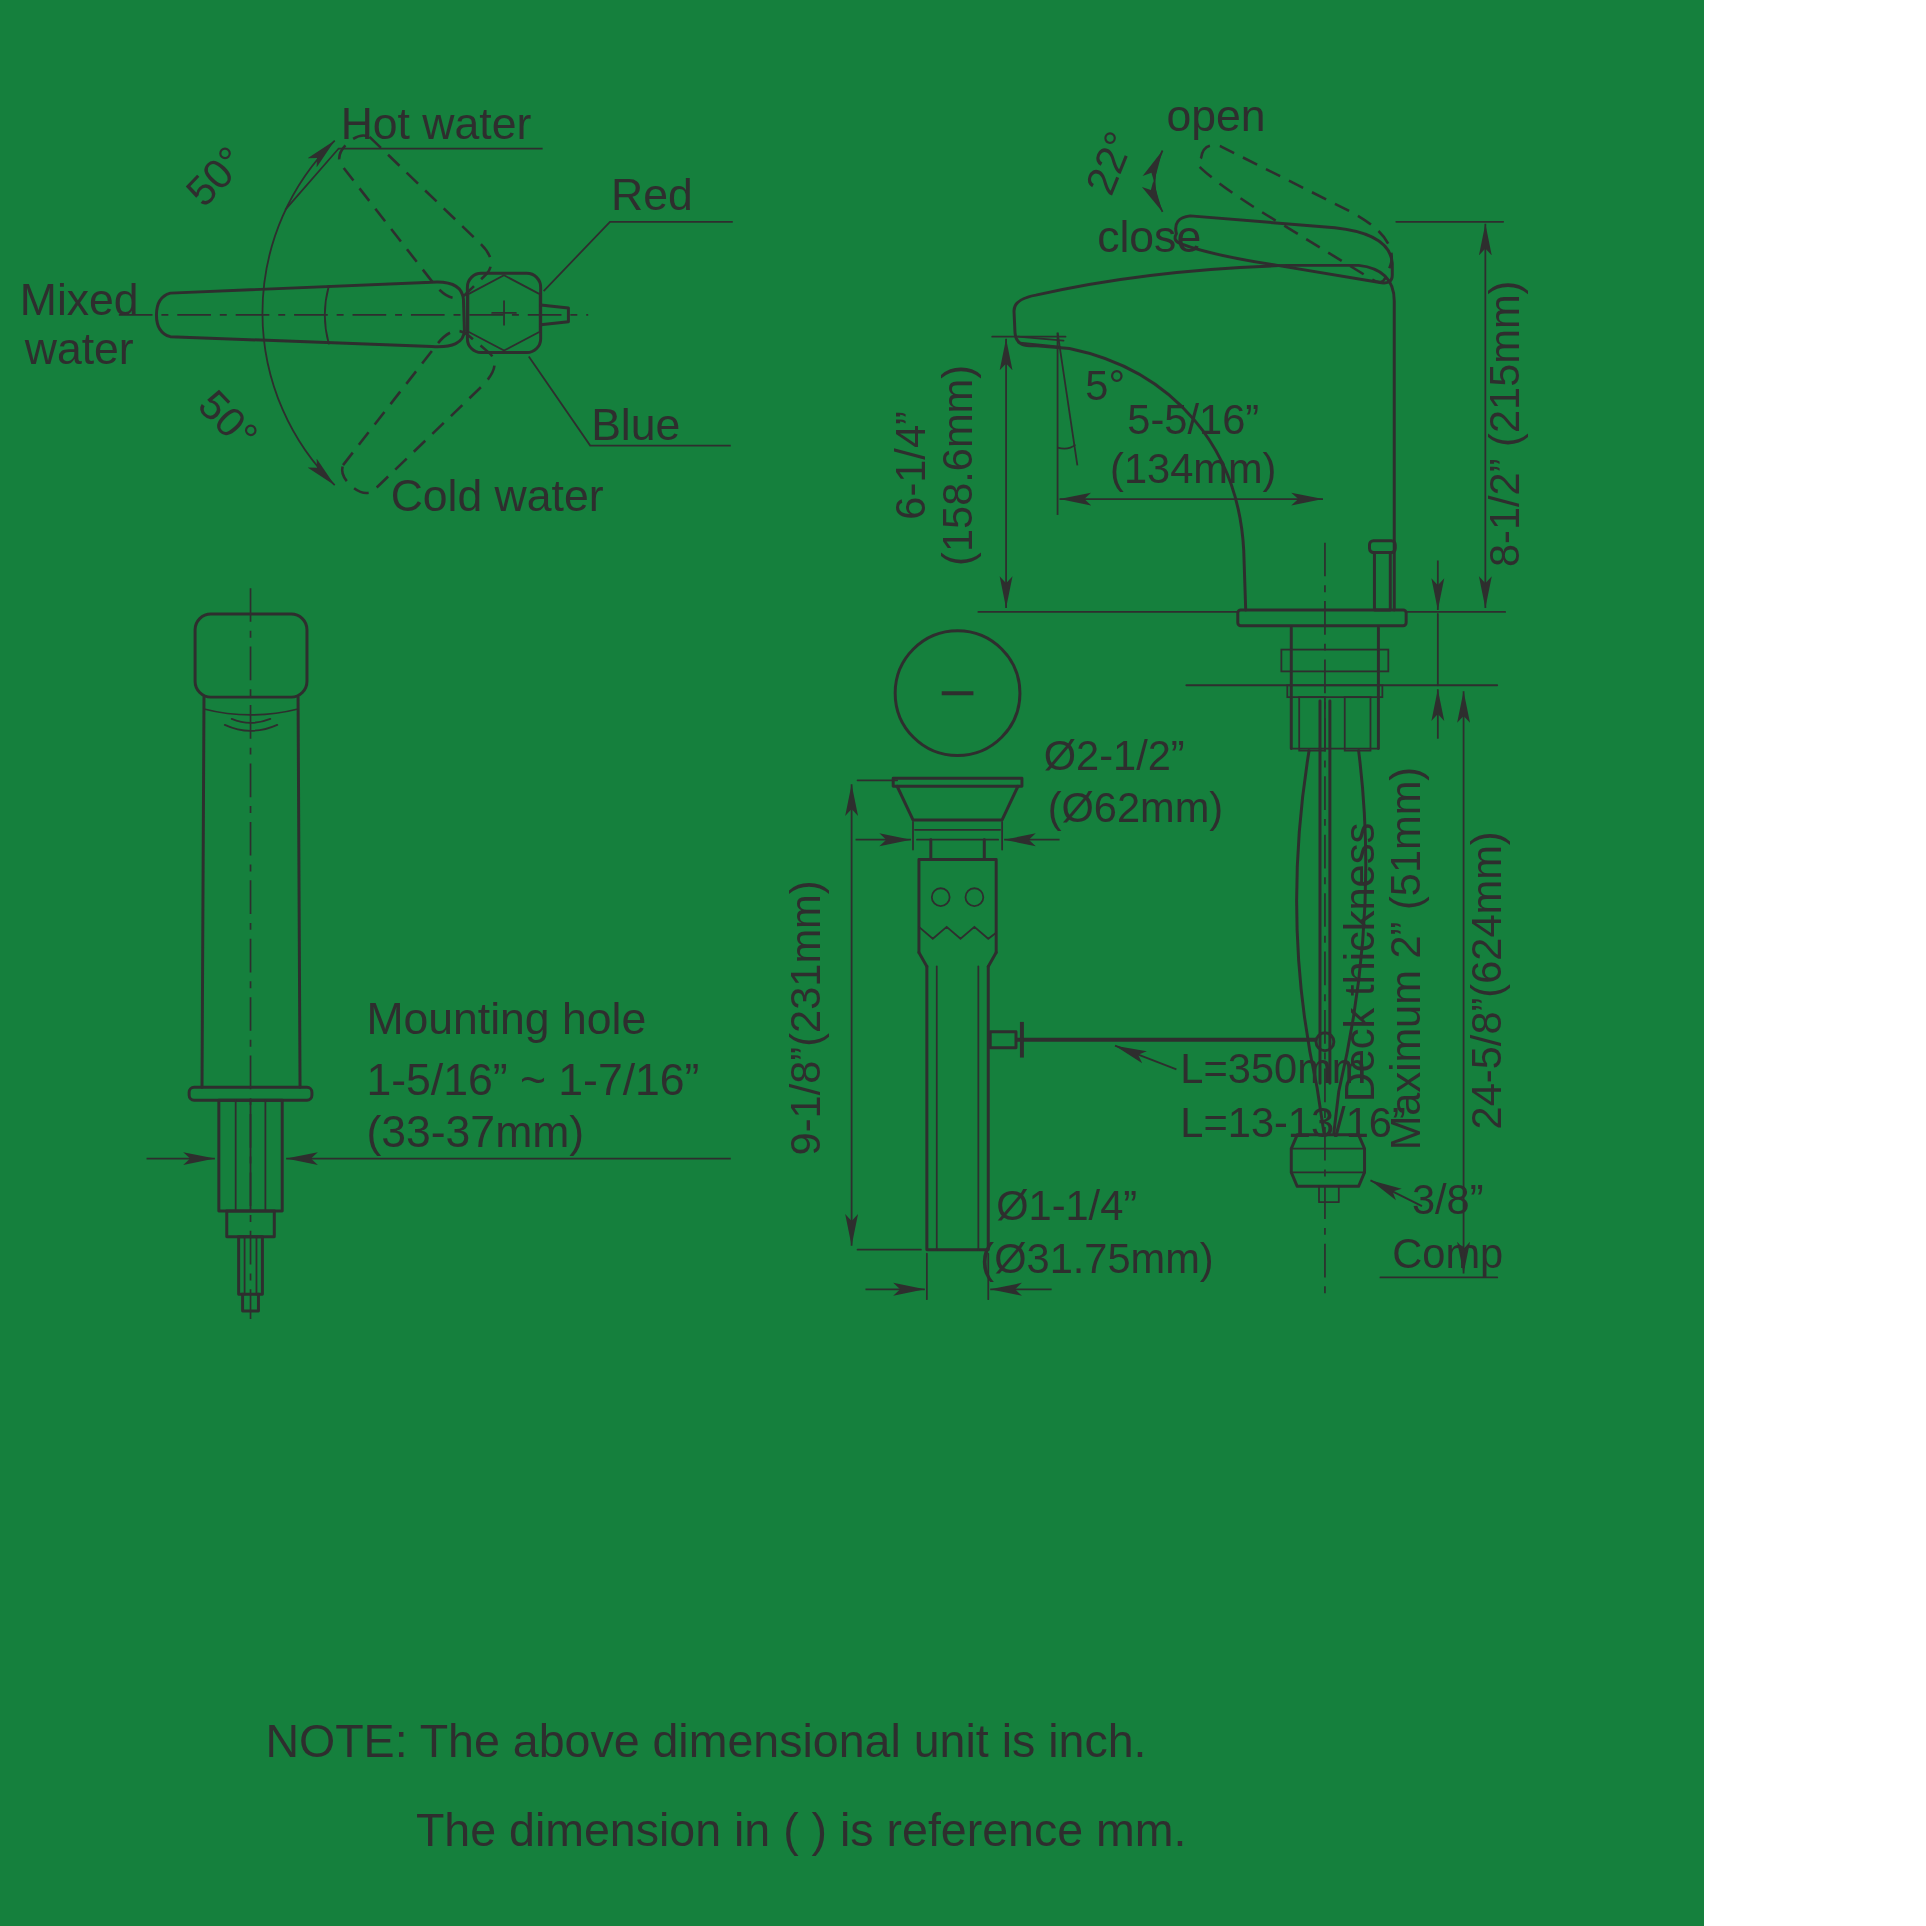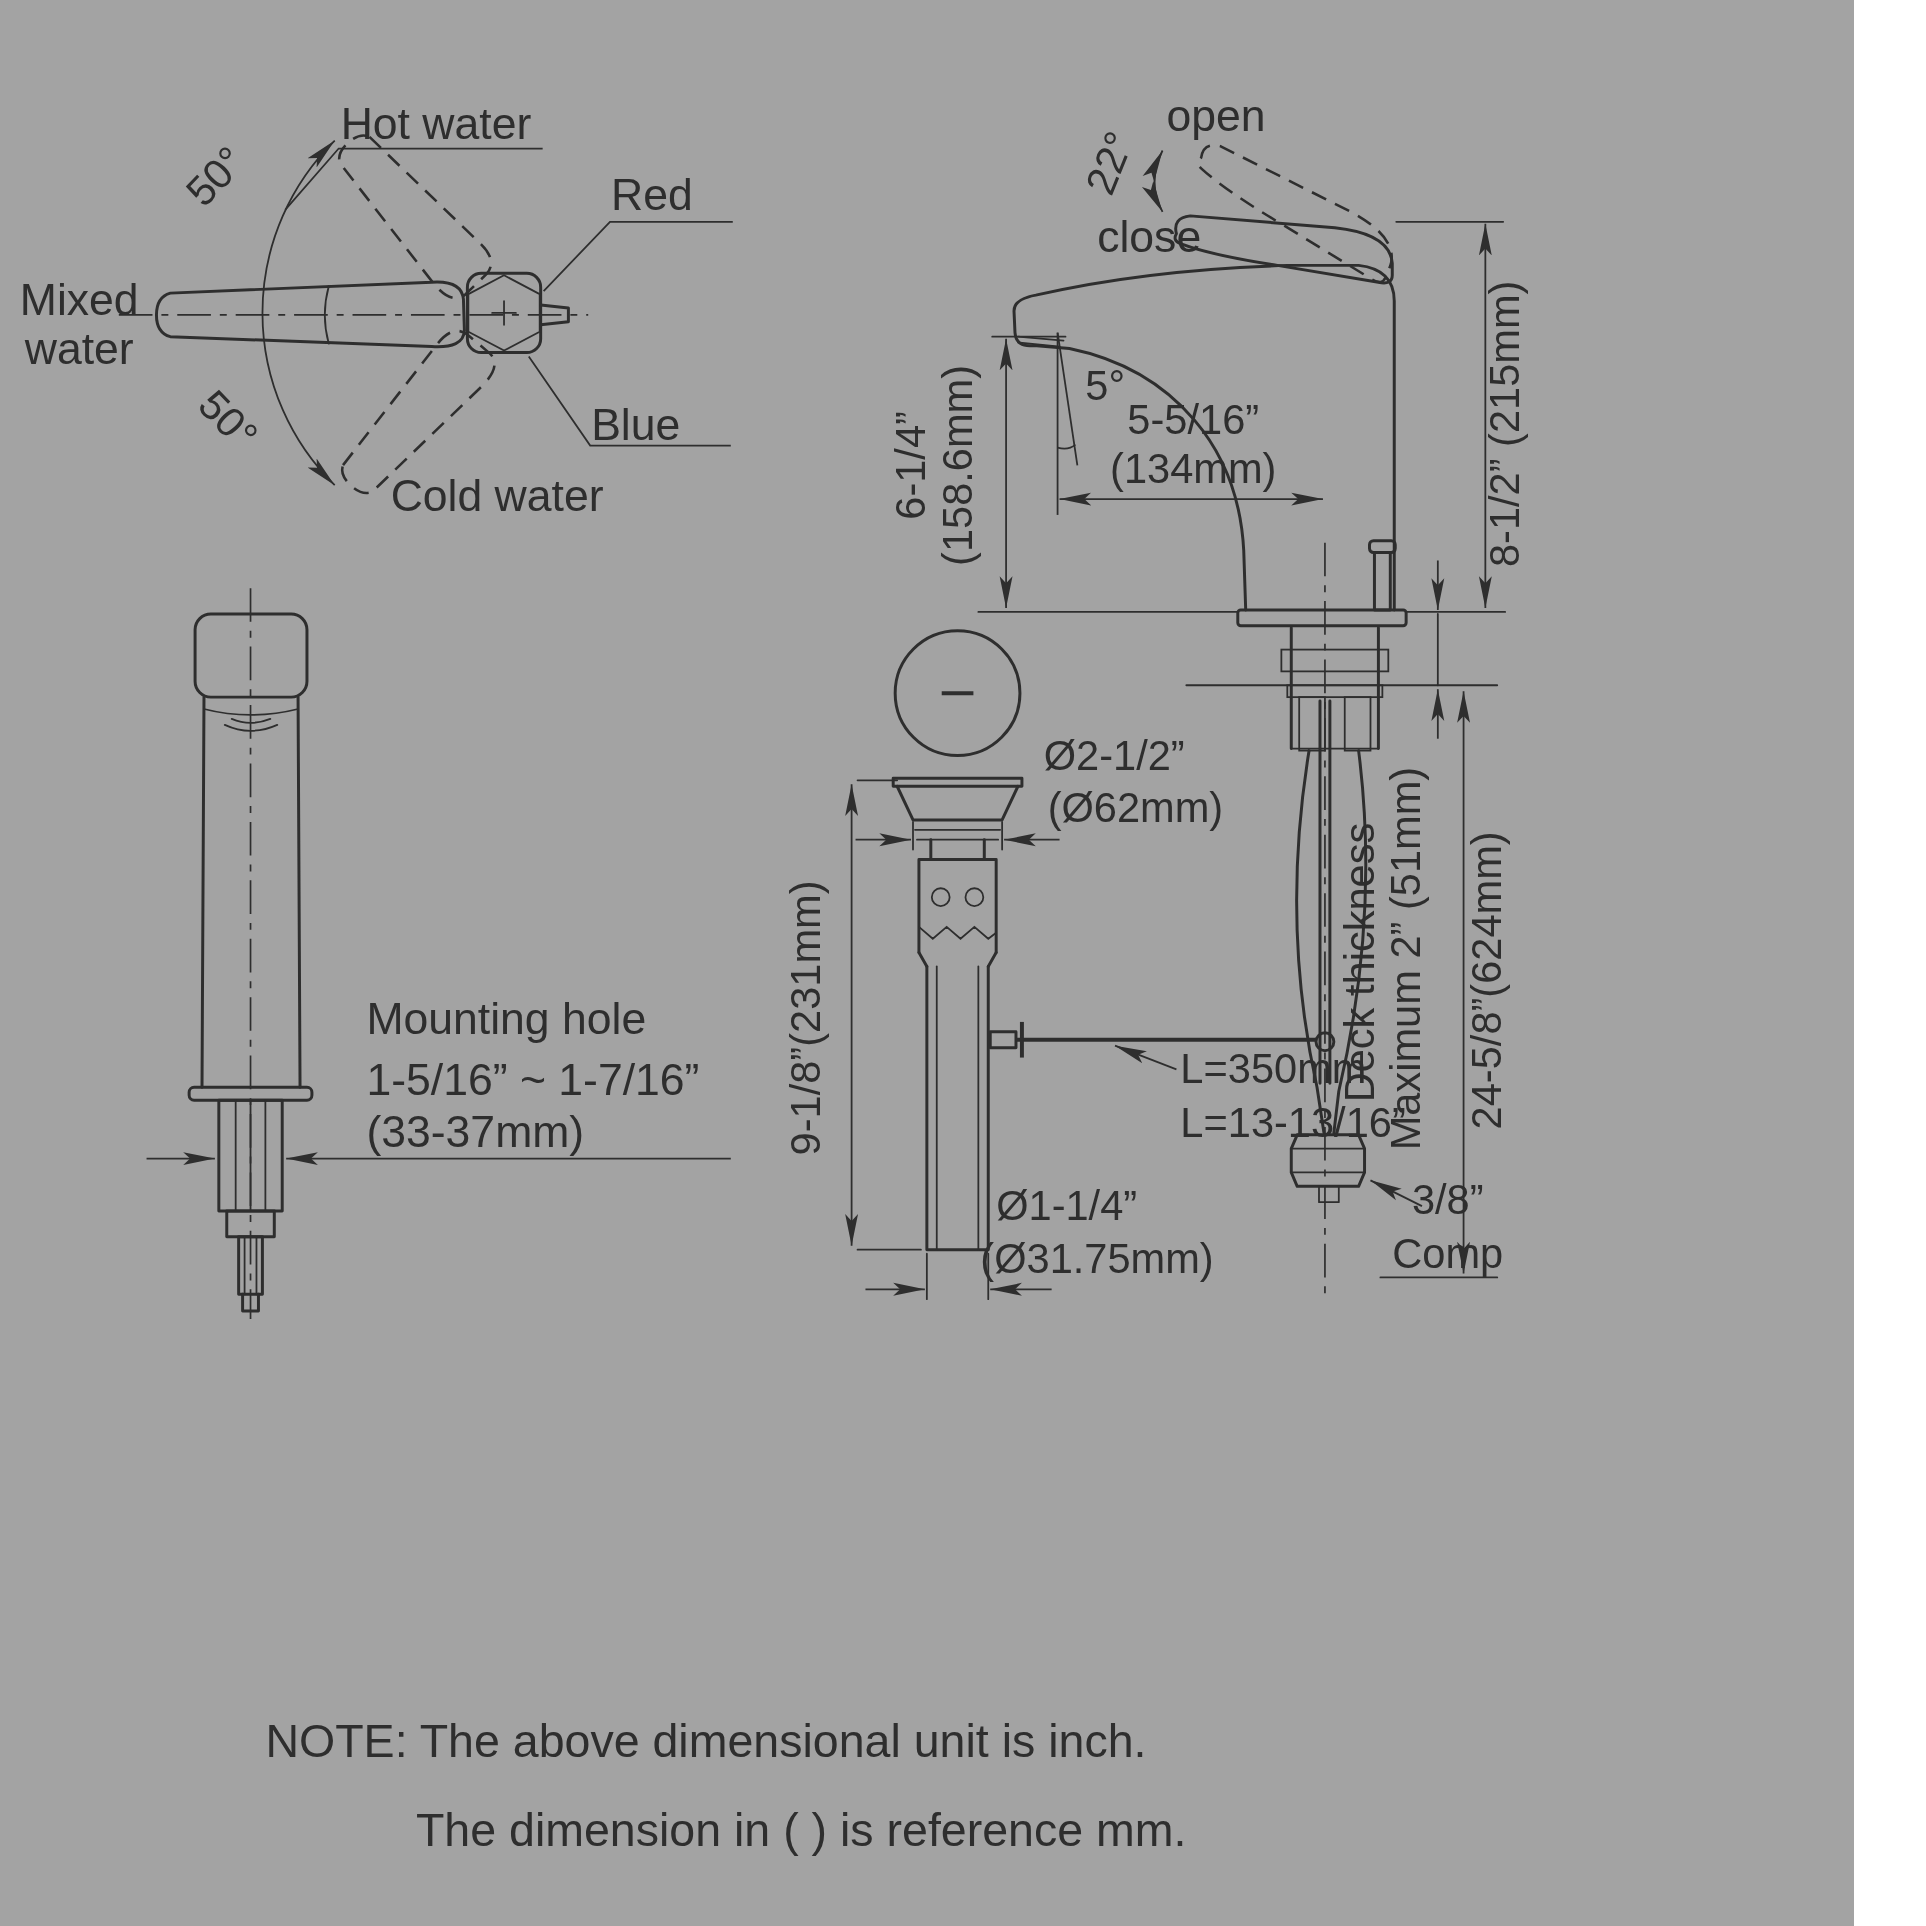--- a/index.html
+++ b/index.html
@@ -1,16 +1,16 @@
 <!DOCTYPE html>
 <html><head>
 <meta charset="utf-8">
 <style>
   html,body{margin:0;padding:0;background:#ffffff;}
-  .canvas{position:relative;width:1854px;height:1927px;background:#a3a3a3;overflow:hidden;}
+  .canvas{position:relative;width:1704px;height:1927px;background:#15803d;overflow:hidden;}
   svg{display:block;}
   .outline{fill:none;stroke:#2e2e2e;stroke-width:3;stroke-linecap:round;stroke-linejoin:round;}
   .thin{fill:none;stroke:#2e2e2e;stroke-width:1.8;stroke-linecap:round;}
   .dim{fill:none;stroke:#2e2e2e;stroke-width:1.8;}
   .thick{fill:none;stroke:#2e2e2e;stroke-width:4;}
   .dashed{fill:none;stroke:#2e2e2e;stroke-width:2.6;stroke-dasharray:16 10;stroke-linejoin:round;}
   .cl{fill:none;stroke:#2e2e2e;stroke-width:1.7;stroke-dasharray:34 9 7 9;}
   text{fill:#2e2e2e;font-family:"Liberation Sans",sans-serif;stroke:none;}
   .lbl{font-size:45px;}
   .dimt{font-size:42px;}

